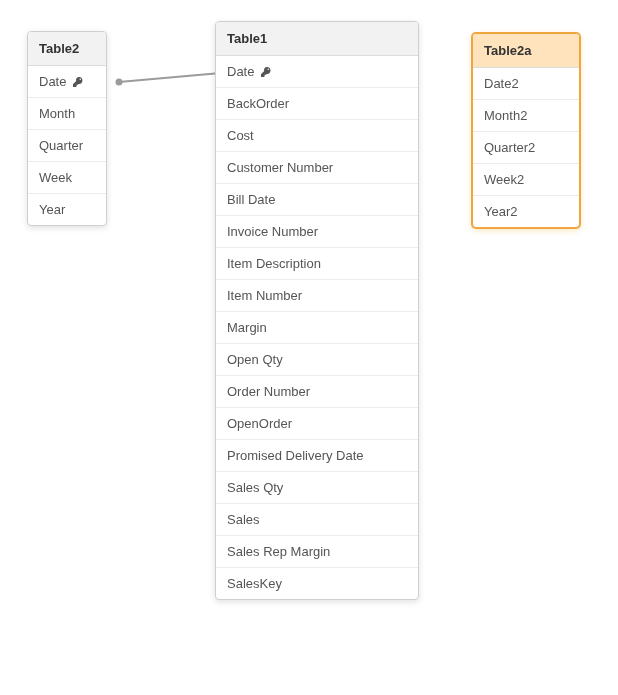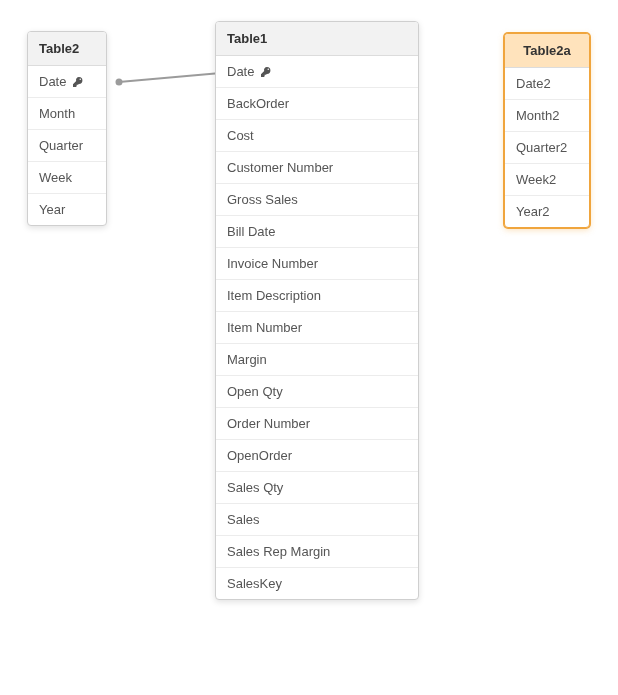--- a/index.html
+++ b/index.html
@@ -112,23 +112,20 @@
       <div class="field">
         <span>BackOrder</span>
       </div>
       <div class="field">
         <span>Cost</span>
       </div>
       <div class="field">
         <span>Customer Number</span>
       </div>
       <div class="field">
-        <span>Gross Sales</span>
-      </div>
-      <div class="field">
         <span>Bill Date</span>
       </div>
       <div class="field">
         <span>Invoice Number</span>
       </div>
       <div class="field">
         <span>Item Description</span>
       </div>
       <div class="field">
         <span>Item Number</span>
@@ -139,33 +136,36 @@
       <div class="field">
         <span>Open Qty</span>
       </div>
       <div class="field">
         <span>Order Number</span>
       </div>
       <div class="field">
         <span>OpenOrder</span>
       </div>
       <div class="field">
+        <span>Promised Delivery Date</span>
+      </div>
+      <div class="field">
         <span>Sales Qty</span>
       </div>
       <div class="field">
         <span>Sales</span>
       </div>
       <div class="field">
         <span>Sales Rep Margin</span>
       </div>
       <div class="field">
         <span>SalesKey</span>
       </div>
     </div>
-    <div class="table highlight" style="left: 504px; top: 33px; width: 86px; text-align: center;">
+    <div class="table highlight" style="left: 472px; top: 33px; width: 108px;">
       <div class="table-header">Table2a</div>
       <div class="field">
         <span>Date2</span>
       </div>
       <div class="field">
         <span>Month2</span>
       </div>
       <div class="field">
         <span>Quarter2</span>
       </div>

